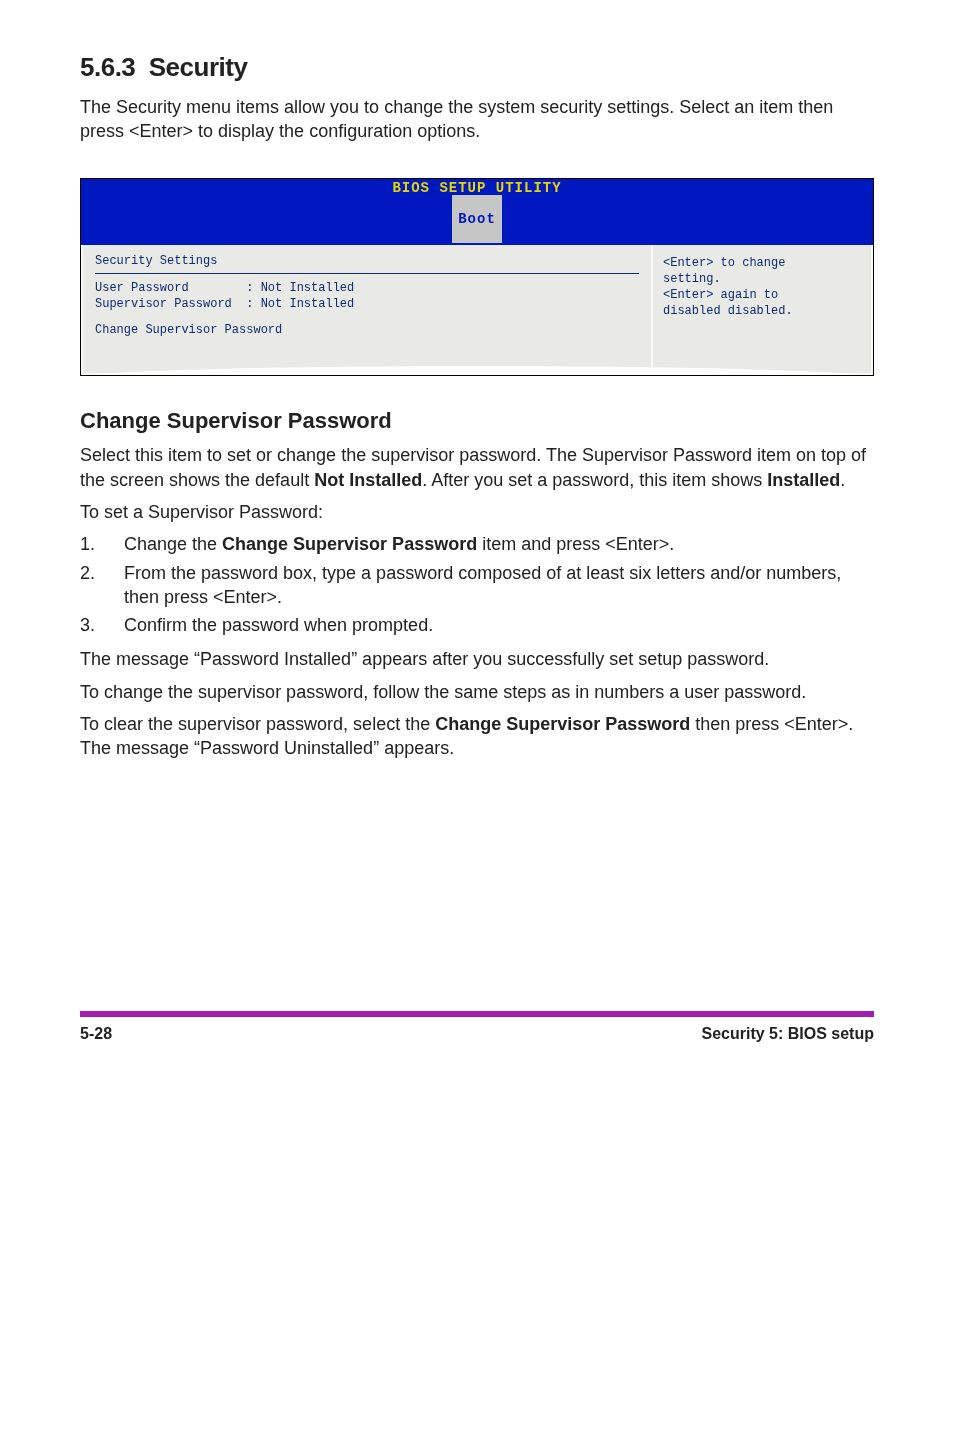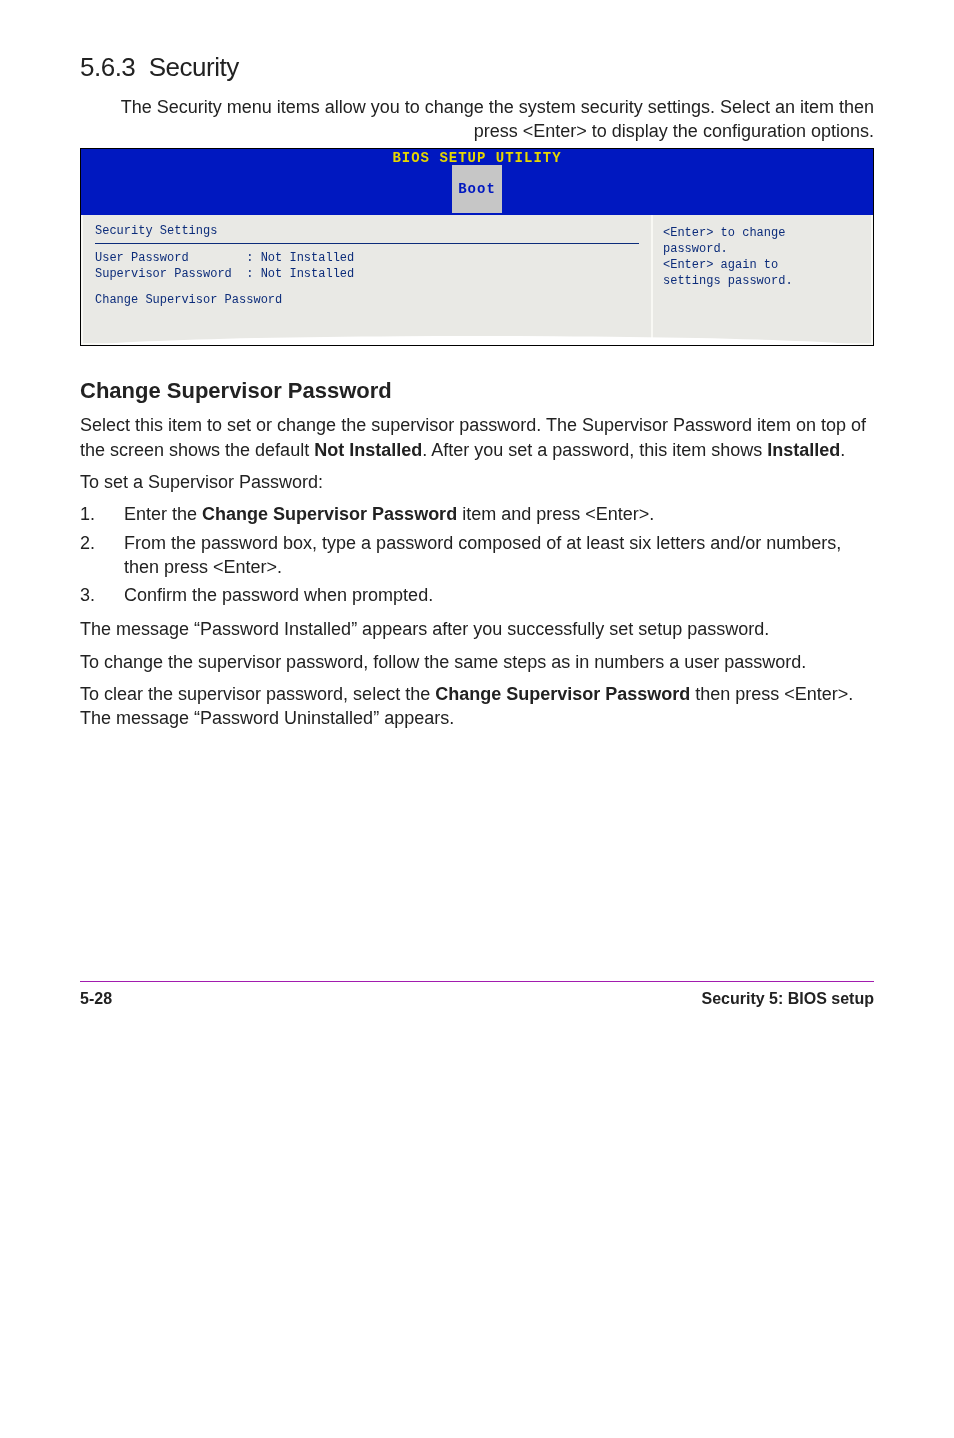--- a/index.html
+++ b/index.html
@@ -8,25 +8,25 @@
     padding: 50px 80px 30px 80px;
     font-family: Arial, Helvetica, sans-serif;
     font-size: 18px;
     color: #222;
     background: #fff;
     width: 954px;
     line-height: 1.35;
   }
   h1.section {
     font-size: 26px;
-    font-weight: normal;
+    font-weight: bold;
     margin: 0 0 10px 0;
     letter-spacing: -0.5px;
   }
-  .intro { margin-bottom: 4px; text-align: right; }
+  .intro { margin-bottom: 34px; }
 
   .bios-box {
     border: 1px solid #000;
     background: #7dd3fc;
     position: relative;
     margin-bottom: 30px;
     overflow: hidden;
   }
   .bios-header {
     background: #0018c0;
@@ -111,21 +111,21 @@
     position: absolute;
     left: 0;
     width: 34px;
     text-align: left;
   }
   b, strong { font-weight: bold; }
 
   .footer {
     display: flex;
     justify-content: space-between;
-    border-top: 1px solid #a21caf;
+    border-top: 6px solid #a21caf;
     margin-top: 250px;
     padding-top: 6px;
     font-size: 16px;
     font-weight: bold;
   }
 </style>
 </head>
 <body>
 
 <h1 class="section">
@@ -141,39 +141,39 @@
   </div>
   <div class="bios-body">
     <div class="bios-left">
       <div class="sec-title">Security Settings</div>
       <div class="bios-row"><span>User Password</span>        <span>: Not Installed</span></div>
       <div class="bios-row"><span>Supervisor Password</span>  <span>: Not Installed</span></div>
       <div class="bios-row" style="margin-top:10px;">Change Supervisor Password</div>
     </div>
     <div class="bios-right">
       <div>&lt;Enter&gt; to change</div>
-      <div>password.</div>
+      <div>setting.</div>
       <div>&lt;Enter&gt; again to</div>
-      <div>settings password.</div>
+      <div>disabled disabled.</div>
     </div>
   </div>
   <div class="bios-curve"></div>
 </div>
 
 <h2 class="sub">Change Supervisor Password</h2>
 
 <p>
   <span>Select this item to set or change the supervisor password. The Supervisor Password item on top of the screen shows the default </span><b>Not Installed</b><span>. After you set a password, this item shows </span><b>Installed</b><span>.</span>
 </p>
 
 <p>To set a Supervisor Password:</p>
 
 <ol class="steps">
   <li>
-    <span>Enter the </span><b>Change Supervisor Password</b><span> item and press &lt;Enter&gt;.</span>
+    <span>Change the </span><b>Change Supervisor Password</b><span> item and press &lt;Enter&gt;.</span>
   </li>
   <li>From the password box, type a password composed of at least six letters and/or numbers, then press &lt;Enter&gt;.</li>
   <li>Confirm the password when prompted.</li>
 </ol>
 
 <p>The message “Password Installed” appears after you successfully set setup password.</p>
 <p>To change the supervisor password, follow the same steps as in numbers a user password.</p>
 <p>
   <span>To clear the supervisor password, select the </span><b>Change Supervisor Password</b><span> then press &lt;Enter&gt;. The message “Password Uninstalled” appears.</span>
 </p>

